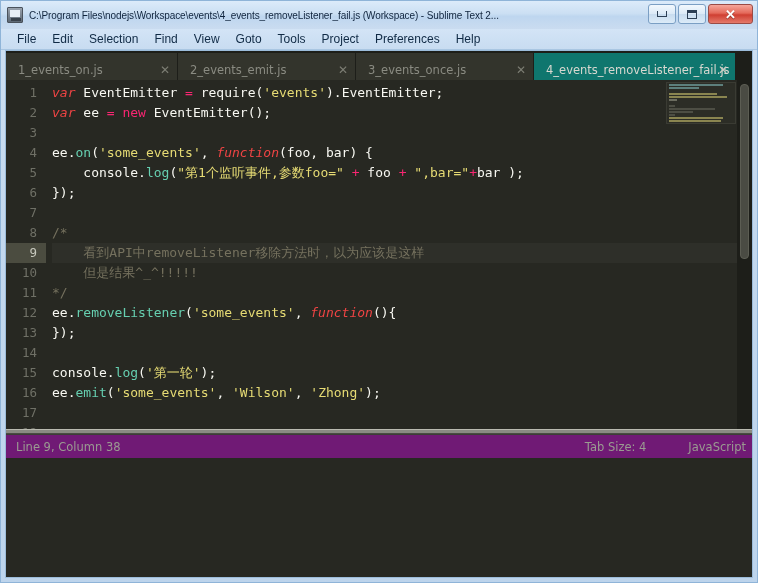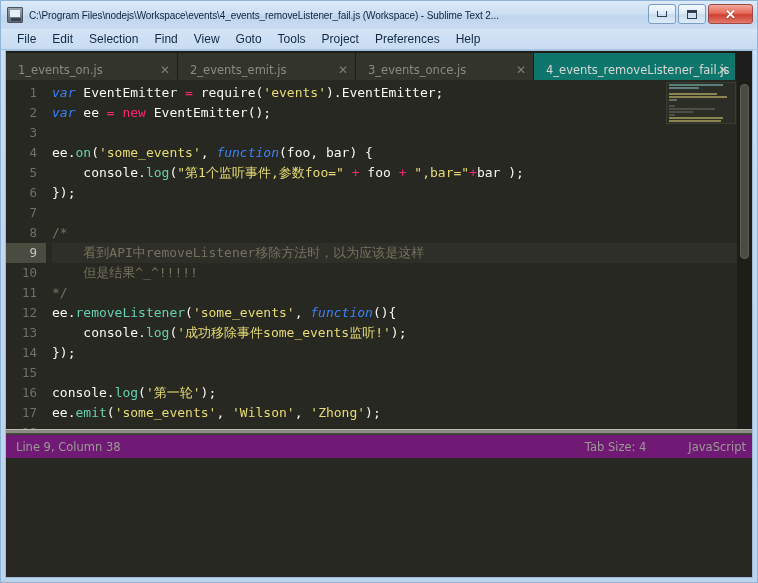--- a/index.html
+++ b/index.html
@@ -204,21 +204,21 @@
     height: 20px;
     line-height: 20px;
     font-family: "DejaVu Sans Mono", monospace;
     font-size: 13px;
     color: #f8f8f2;
     white-space: pre;
   }
   .cline.current { background: rgba(255,255,255,.035); }
 
   
-  .t-kw   { color: #3b82f6; font-style: italic; }
+  .t-kw   { color: #ef4444; font-style: italic; }
   .t-op   { color: #f92672; }
   .t-new  { color: #f92672; }
   .t-str  { color: #e6db74; }
   .t-meth { color: #66cfb0; }
   .t-com  { color: #75715e; }
   .t-pl   { color: #f8f8f2; }
 
   
   #minimap {
     position: absolute;
@@ -383,21 +383,20 @@
         <div class="cline">&nbsp;</div>
         <div class="cline"><span class="t-pl">ee</span>.<span class="t-meth">on</span>(<span class="t-str">'some_events'</span>, <span class="t-kw">function</span>(<span class="t-pl">foo</span>, <span class="t-pl">bar</span>) {</div>
         <div class="cline">    <span class="t-pl">console</span>.<span class="t-meth">log</span>(<span class="t-str">"第1个监听事件,参数foo="</span> <span class="t-op">+</span> <span class="t-pl">foo</span> <span class="t-op">+</span> <span class="t-str">",bar="</span><span class="t-op">+</span><span class="t-pl">bar</span> );</div>
         <div class="cline">});</div>
         <div class="cline">&nbsp;</div>
         <div class="cline"><span class="t-com">/*</span></div>
         <div class="cline current"><span class="t-com">    看到API中removeListener移除方法时，以为应该是这样</span></div>
         <div class="cline"><span class="t-com">    但是结果^_^!!!!!</span></div>
         <div class="cline"><span class="t-com">*/</span></div>
         <div class="cline"><span class="t-pl">ee</span>.<span class="t-meth">removeListener</span>(<span class="t-str">'some_events'</span>, <span class="t-kw">function</span>(){</div>
-        <div class="cline">    <span class="t-pl">console</span>.<span class="t-meth">log</span>(<span class="t-str">'成功移除事件some_events监听!'</span>);</div>
         <div class="cline">});</div>
         <div class="cline">&nbsp;</div>
         <div class="cline"><span class="t-pl">console</span>.<span class="t-meth">log</span>(<span class="t-str">'第一轮'</span>);</div>
         <div class="cline"><span class="t-pl">ee</span>.<span class="t-meth">emit</span>(<span class="t-str">'some_events'</span>, <span class="t-str">'Wilson'</span>, <span class="t-str">'Zhong'</span>);</div>
         <div class="cline">&nbsp;</div>
       </div>
 
       <div id="minimap">
         <div class="mmline kw" style="width:54px"></div>
         <div class="mmline kw" style="width:30px"></div>

